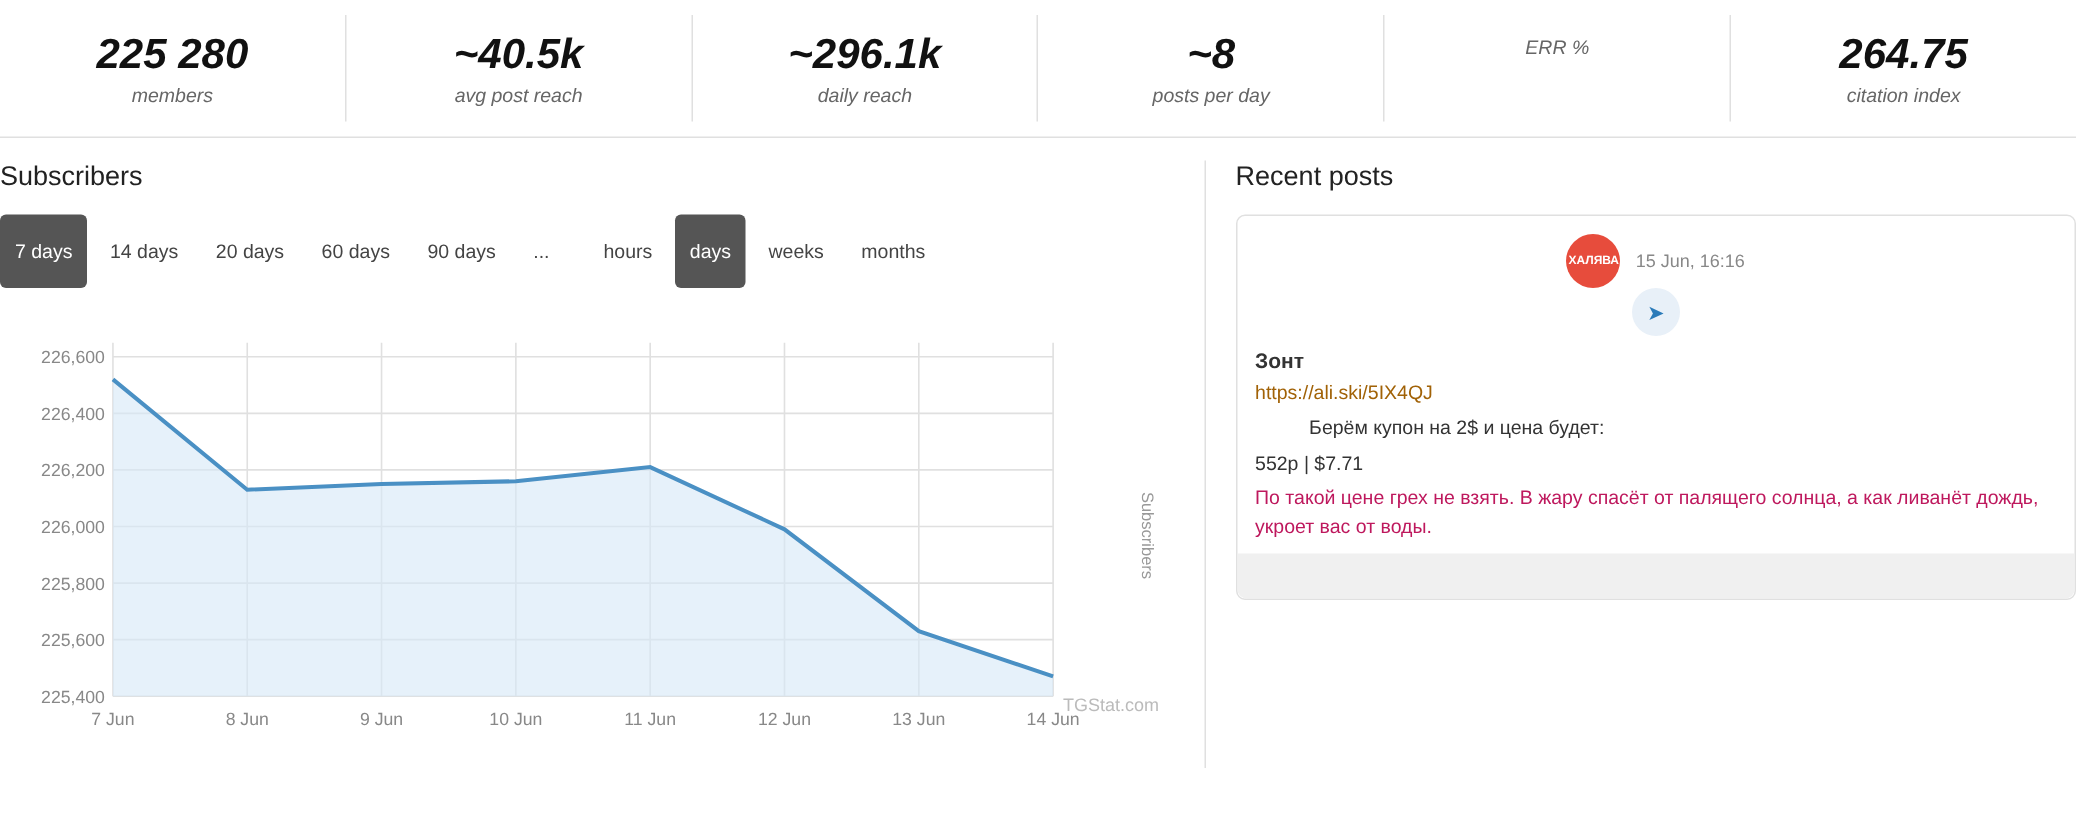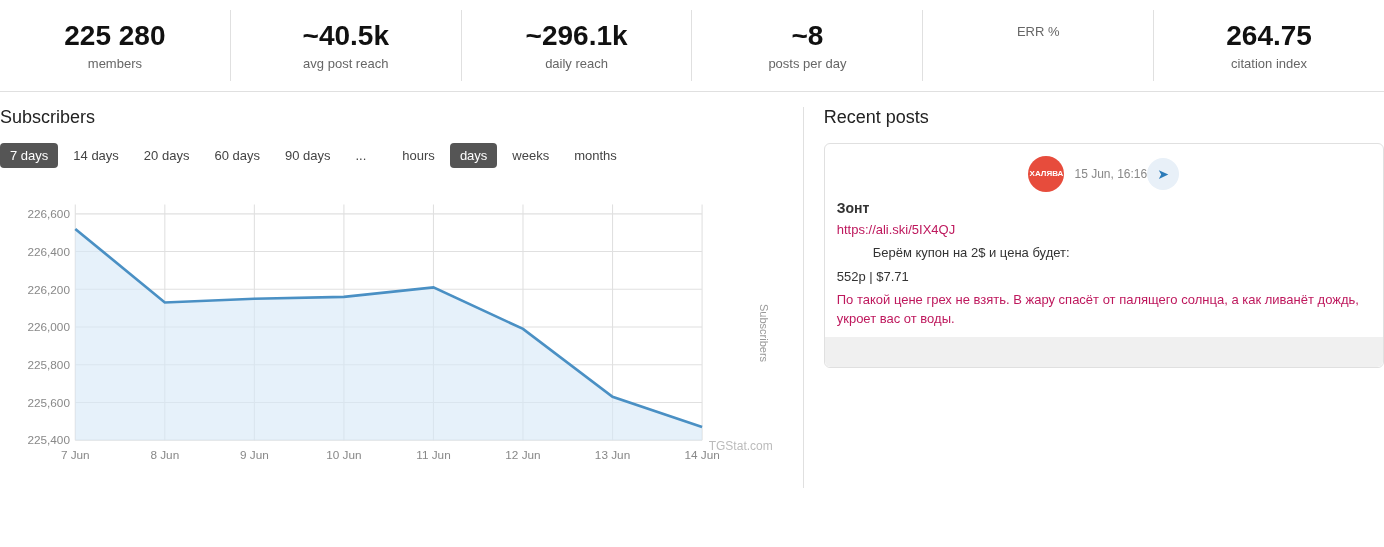--- a/index.html
+++ b/index.html
@@ -8,20 +8,21 @@
     .stats-bar {
       display: flex;
       border-bottom: 1px solid #e0e0e0;
       padding: 10px 0;
     }
     .stat-item {
       flex: 1;
       text-align: center;
       padding: 10px 15px;
       border-right: 1px solid #e0e0e0;
+      font-style: italic;
     }
     .stat-item:last-child { border-right: none; }
     .stat-value {
       font-size: 28px;
       font-weight: bold;
       color: #111;
       display: block;
     }
     .stat-label {
       font-size: 13px;
@@ -53,21 +54,21 @@
     }
 
     .time-controls {
       display: flex;
       align-items: center;
       gap: 5px;
       margin-bottom: 15px;
       flex-wrap: wrap;
     }
     .time-btn {
-      padding: 5px 10px;
+      padding: 17px 10px;
       border: none;
       background: transparent;
       cursor: pointer;
       font-size: 13px;
       color: #444;
       border-radius: 4px;
     }
     .time-btn.active {
       background: #555;
       color: #fff;
@@ -118,20 +119,21 @@
       border: 1px solid #e0e0e0;
       border-radius: 6px;
       padding: 12px;
       margin-bottom: 10px;
     }
     .post-header {
       display: flex;
       align-items: center;
       justify-content: center;
       margin-bottom: 8px;
+      flex-direction: column;
     }
     .post-channel {
       display: flex;
       align-items: center;
       gap: 10px;
     }
     .channel-avatar {
       width: 36px;
       height: 36px;
       border-radius: 50%;
@@ -161,21 +163,21 @@
       border-radius: 50%;
       display: flex;
       align-items: center;
       justify-content: center;
       cursor: pointer;
       border: none;
       color: #2b7bb9;
       font-size: 14px;
     }
     .post-bold { font-weight: bold; margin-bottom: 6px; }
-    .post-link { color: #be185d; font-size: 13px; margin-bottom: 6px; }
+    .post-link { color: #a16207; font-size: 13px; margin-bottom: 6px; }
     .post-text { font-size: 13px; color: #333; margin-bottom: 6px; line-height: 1.5; margin-left: 36px; }
     .post-price { font-size: 13px; color: #333; margin-bottom: 6px; }
     .post-italic { font-size: 13px; color: #be185d; line-height: 1.5; }
     .post-footer { background: #f0f0f0; height: 30px; margin: 8px -12px -12px; border-radius: 0 0 6px 6px; }
   </style>
 </head>
 <body>
 
 <div class="stats-bar">
 <div class="stat-item">

